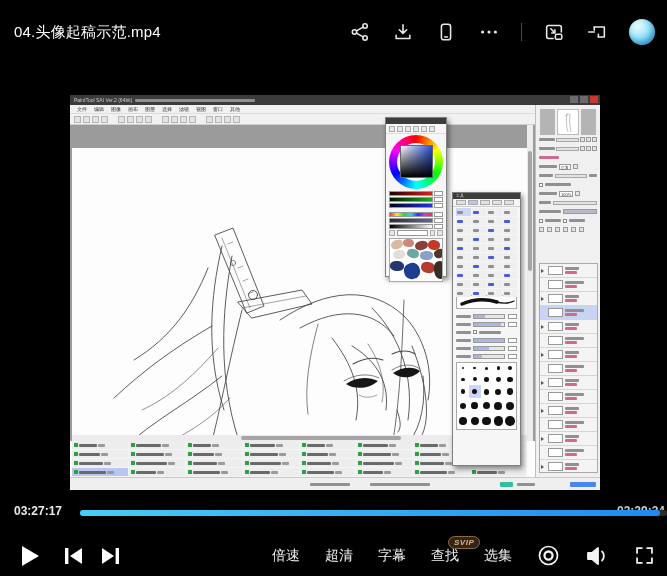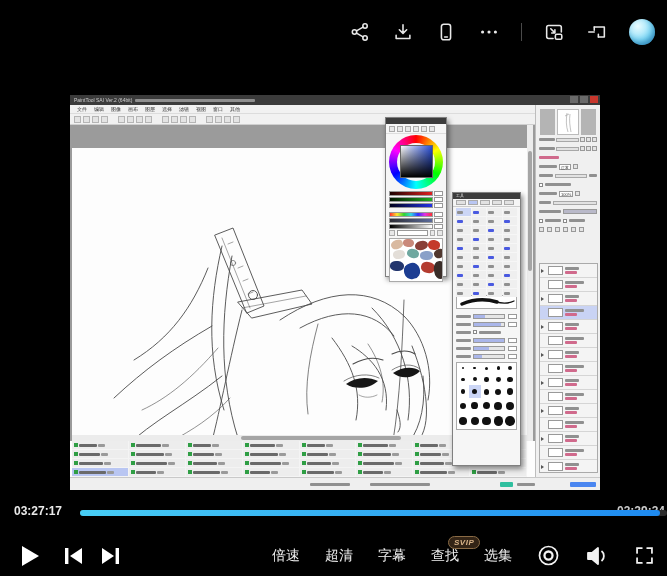--- a/index.html
+++ b/index.html
@@ -115,20 +115,21 @@
     padding:1px 5px;letter-spacing:.5px;}
   .ctl-ico{display:block;}
   #play-btn{position:absolute;left:20px;top:10px;}
   #prev-btn{position:absolute;left:64px;top:12px;}
   #next-btn{position:absolute;left:101px;top:12px;}
 </style>
 </head>
 <body>
 
 <div id="header">
+  <div id="title">04.头像起稿示范.mp4</div>
   <div id="hicons">
     <span>
       <svg width="22" height="22" viewBox="0 0 24 24" fill="none" stroke="#e8e8e8" stroke-width="1.7" stroke-linecap="round">
         <circle cx="17.5" cy="5.5" r="2.4"></circle>
           <circle cx="6" cy="12" r="2.4"></circle>
           <circle cx="17.5" cy="18.5" r="2.4"></circle>
         <path d="M8.2 10.8 L15.3 6.7 M8.2 13.2 L15.3 17.3"></path>
       </svg>
     </span>
     <span>

